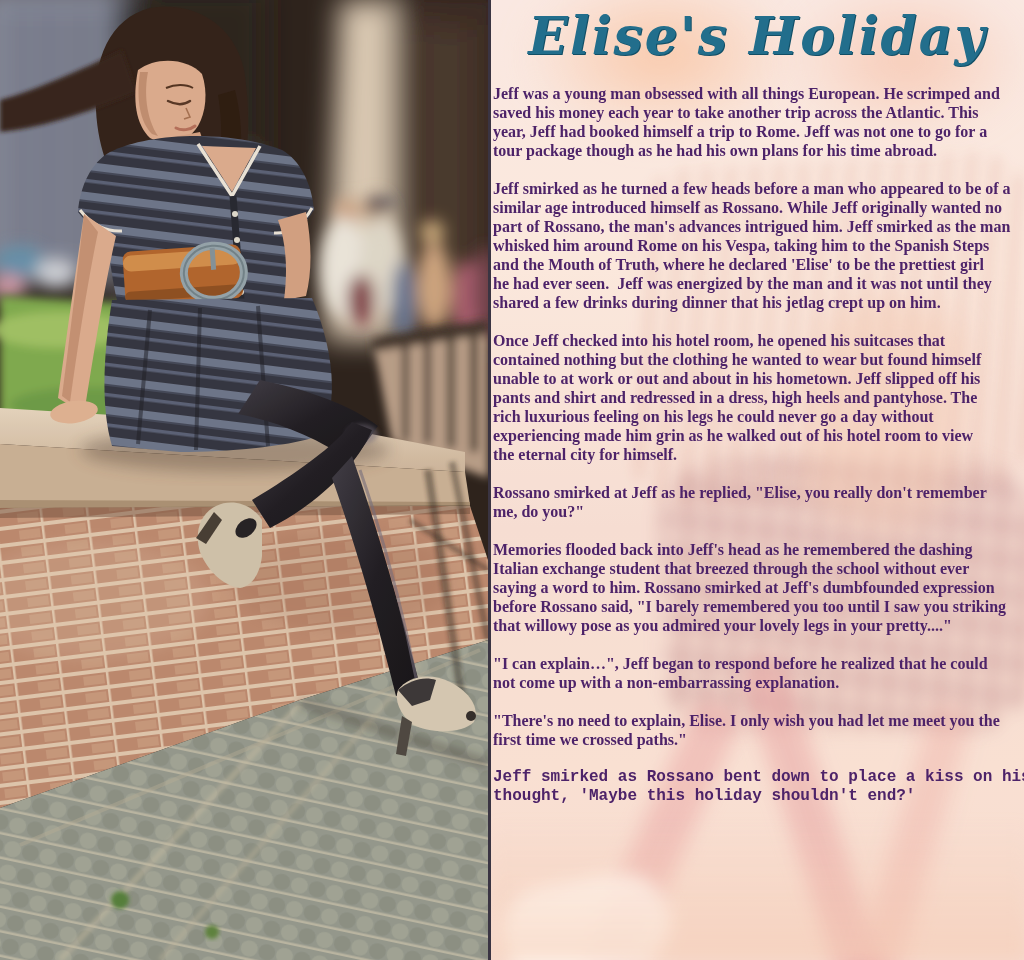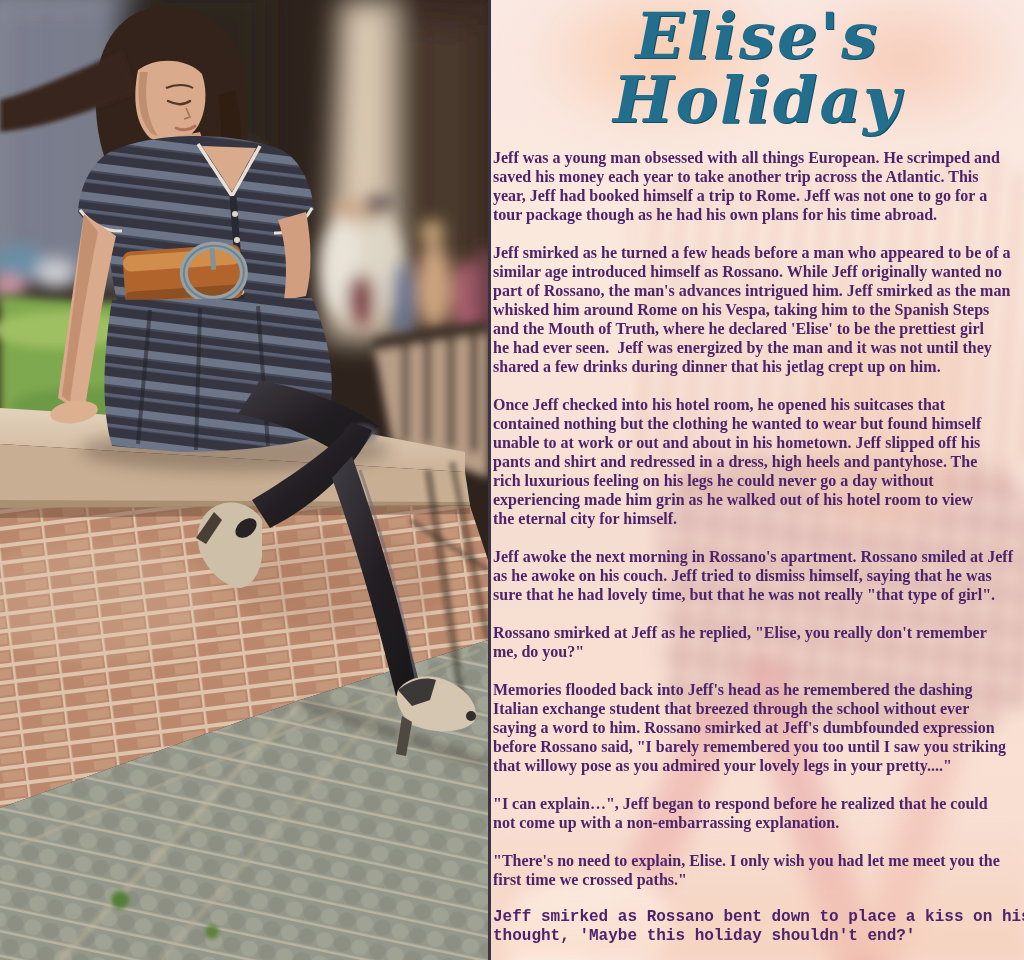--- a/index.html
+++ b/index.html
@@ -34,21 +34,21 @@
          background:rgba(230,150,140,.45);filter:blur(11px);transform:rotate(16deg);}
   .shoe-blob{left:10px;top:880px;width:170px;height:95px;border-radius:48px;
          background:rgba(255,252,244,.85);filter:blur(9px);transform:rotate(-10deg);}
   .sand{left:0px;top:820px;width:536px;height:140px;
          background:linear-gradient(180deg,rgba(243,196,160,0),rgba(240,188,152,.5));filter:blur(8px);}
   .wash{left:0;top:0;width:536px;height:960px;background:rgba(255,240,236,.30);}
   
   .content{position:relative;z-index:2;padding:2px 2px 0 2px;}
   .title{margin:2px 0 4px 0;text-align:center;
          font-family:"DejaVu Serif",serif;font-style:italic;font-weight:700;
-         font-size:64px;line-height:64px;letter-spacing:2px;color:#226e8c;
+         font-size:52px;line-height:64px;letter-spacing:2px;color:#226e8c;
          text-shadow:1px 1px 0 #124f66;}
   .para{margin:16px 0 19px 0;font-family:"Liberation Serif",serif;font-weight:700;
         font-size:16px;line-height:19px;color:#4d2369;white-space:pre;}
   .para:last-child{margin-bottom:0;font-family:Liberation Mono, monospace;}
 </style>
 </head>
 <body>
 
 <div class="stage">
 
@@ -263,23 +263,20 @@
 and the Mouth of Truth, where he declared 'Elise' to be the prettiest girl
 he had ever seen.  Jeff was energized by the man and it was not until they
 shared a few drinks during dinner that his jetlag crept up on him.</p>
       <p class="para">Once Jeff checked into his hotel room, he opened his suitcases that
 contained nothing but the clothing he wanted to wear but found himself
 unable to at work or out and about in his hometown. Jeff slipped off his
 pants and shirt and redressed in a dress, high heels and pantyhose. The
 rich luxurious feeling on his legs he could never go a day without
 experiencing made him grin as he walked out of his hotel room to view
 the eternal city for himself.</p>
-      <p class="para">Jeff awoke the next morning in Rossano's apartment. Rossano smiled at Jeff
-as he awoke on his couch. Jeff tried to dismiss himself, saying that he was
-sure that he had lovely time, but that he was not really "that type of girl".</p>
       <p class="para">Rossano smirked at Jeff as he replied, "Elise, you really don't remember
 me, do you?"</p>
       <p class="para">Memories flooded back into Jeff's head as he remembered the dashing
 Italian exchange student that breezed through the school without ever
 saying a word to him. Rossano smirked at Jeff's dumbfounded expression
 before Rossano said, "I barely remembered you too until I saw you striking
 that willowy pose as you admired your lovely legs in your pretty...."</p>
       <p class="para">"I can explain…", Jeff began to respond before he realized that he could
 not come up with a non-embarrassing explanation.</p>
       <p class="para">"There's no need to explain, Elise. I only wish you had let me meet you the

